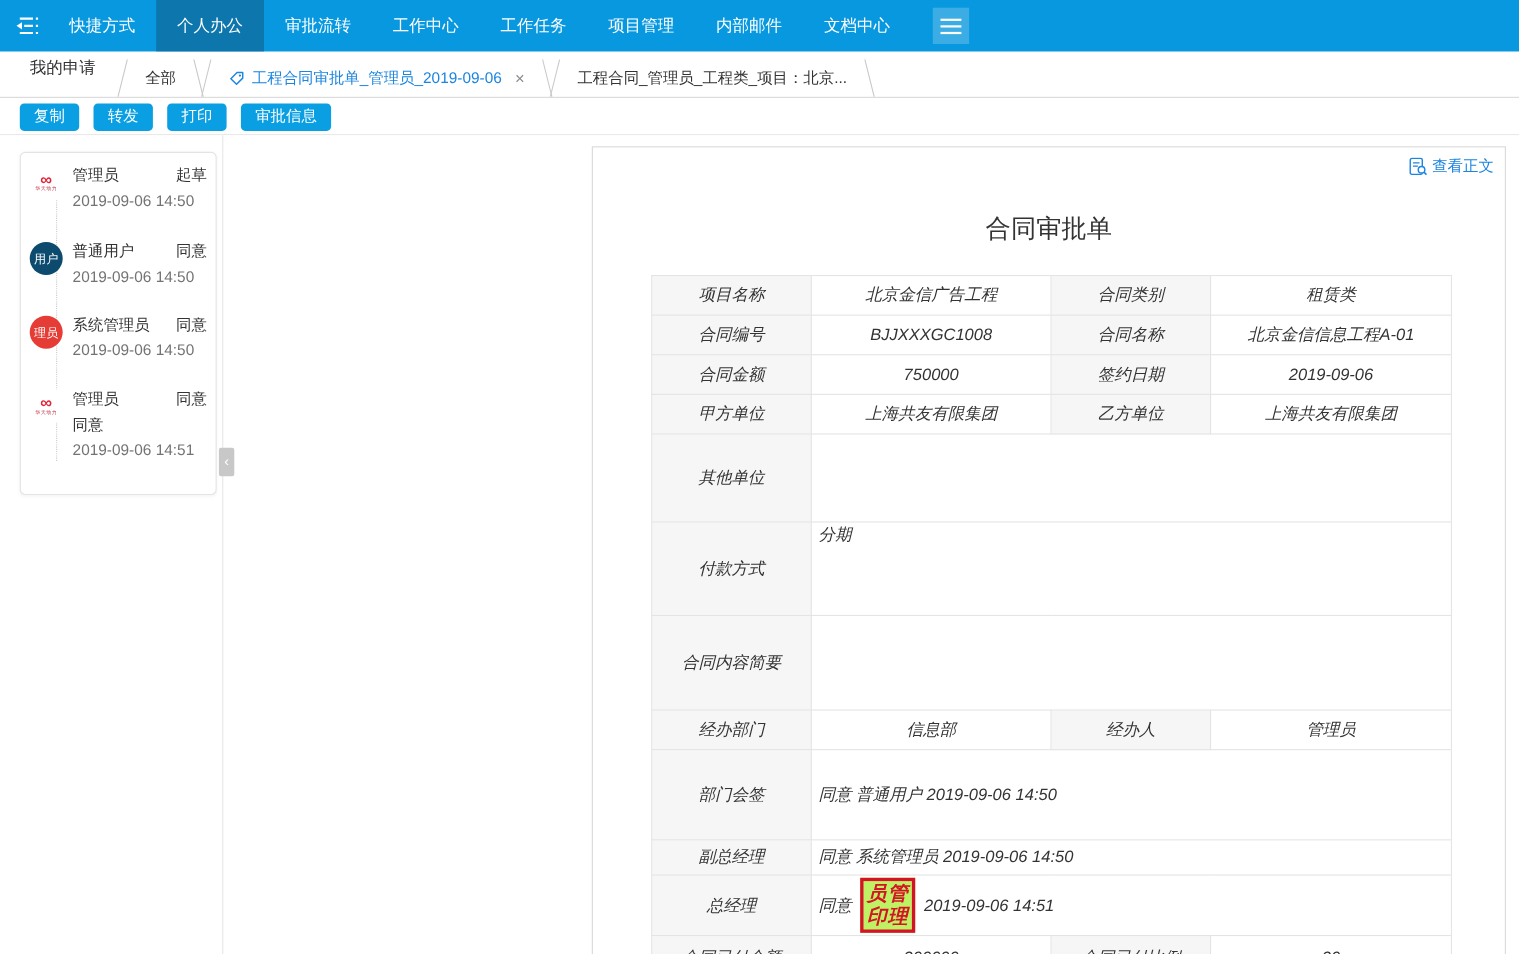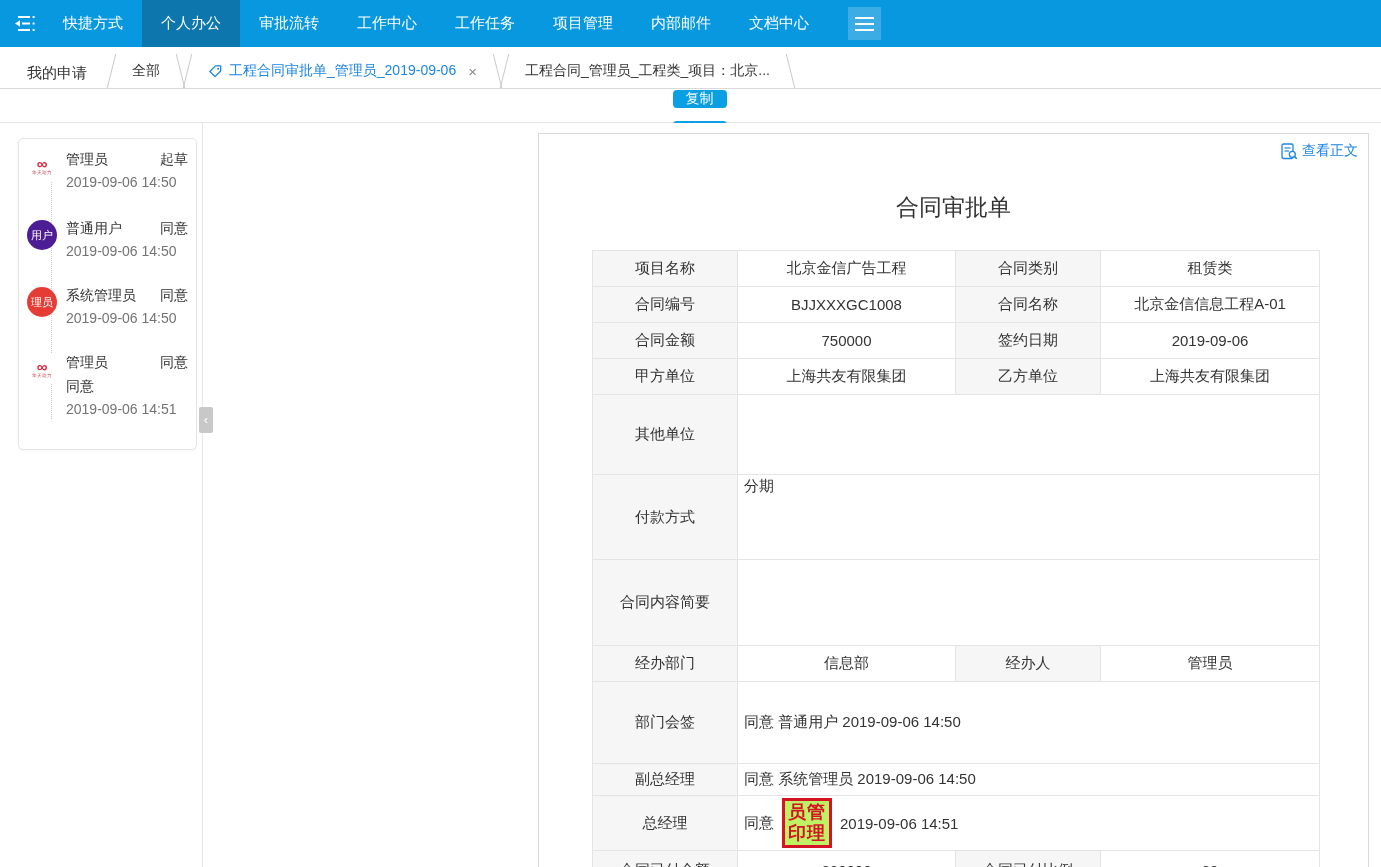--- a/index.html
+++ b/index.html
@@ -14,35 +14,35 @@
               color:#fff; font-size:15px; cursor:pointer; }
   .nav-item.active { background:#0d76ad; }
   .nav-burger { width:33px; height:33px; margin-left:20px; background:#3badе4;
                 background:#3bade4; display:flex; flex-direction:column; justify-content:center;
                 align-items:center; gap:4px; cursor:pointer; }
   .nav-burger i { display:block; width:19px; height:2px; background:#fff; }
 
   
   .tabbar { position:absolute; left:0; top:47px; width:1381px; height:42px; background:#fff;
             border-bottom:1px solid #d9d9d9; display:flex; align-items:flex-end; }
-  .section-label { position:absolute; left:27px; top:12px; height:28px; display:flex; align-items:center;
+  .section-label { position:absolute; left:27px; top:0; height:28px; display:flex; align-items:center;
                    font-size:15px; color:#333; }
   .tabs { margin-left:108px; display:flex; align-items:flex-end; }
   .tab { position:relative; height:34px; display:flex; align-items:center; gap:6px;
          padding:0 24px; font-size:14px; color:#333; cursor:pointer; background:transparent; }
   .tab::before { content:""; position:absolute; left:3px; top:0; bottom:0; width:1px;
                  background:#c9c9c9; transform:skewX(-14deg); }
   .tab::after  { content:""; position:absolute; right:3px; top:0; bottom:0; width:1px;
                  background:#c9c9c9; transform:skewX(14deg); }
   .tab.active { color:#1b85e0; }
   .tab-close { color:#8a8a8a; font-size:15px; margin-left:6px; cursor:pointer; }
 
   
   .toolbar { position:absolute; left:0; top:90px; width:1381px; height:33px;
-             border-bottom:1px solid #e4e4e4; display:flex; align-items:center; gap:13px; padding-left:18px;flex-direction:column; }
+             border-bottom:1px solid #e4e4e4; display:flex; align-items:center; gap:13px; padding-left:18px; }
   .tb-btn { height:25px; padding:0 13px; background:#0a9fe2; border:none; border-radius:4px;
             color:#fff; font-size:14px; font-family:inherit; cursor:pointer; }
 
   
   .content { position:absolute; left:0; top:123px; width:1381px; height:744px; background:#fff; }
   .v-sep { position:absolute; left:202px; top:0; bottom:-123px; width:1px; background:#e7e7e7; }
   .collapse-handle { position:absolute; left:199px; top:284px; width:14px; height:26px;
                      background:#c8c8c8; color:#fff; font-size:13px; line-height:26px;
                      text-align:center; cursor:pointer; border-radius:2px; }
 
@@ -52,37 +52,37 @@
              padding:12px 0 0 8px; }
   .tl-line { position:absolute; left:32px; top:30px; height:250px; border-left:1px dotted #ccc; }
   .tl-item { position:relative; display:flex; margin-bottom:30px; }
   .tl-item.gap2 { margin-bottom:28px; }
   .tl-avatar { position:relative; z-index:1; width:30px; height:30px; border-radius:50%;
                flex:0 0 30px; display:flex; align-items:center; justify-content:center;
                color:#fff; font-size:11px; background:#fff; }
   .tl-avatar.logo { border-radius:4px; flex-direction:column; line-height:1; }
   .tl-avatar.logo .inf { color:#e02339; font-size:15px; font-weight:bold; line-height:13px; }
   .tl-avatar.logo .brand { color:#c03040; font-size:5px; letter-spacing:.5px; transform:scale(.9); }
-  .tl-avatar.blue { background:#4c1d95; }
+  .tl-avatar.blue { background:#0c4a6e; }
   .tl-avatar.red { background:#e53c35; }
   .tl-body { margin-left:9px; width:130px; font-size:14px; color:#333; }
   .tl-row { display:flex; }
   .tl-action { margin-left:auto; padding-right:8px; }
   .tl-action2 { margin-top:6px; }
   .tl-time { margin-top:5px; color:#737373; }
 
   
   .doc-panel { position:absolute; left:538px; top:10px; width:831px; height:790px;
                border:1px solid #d9d9d9; background:#fff; }
   .view-link { position:absolute; right:10px; top:8px; display:flex; align-items:center; gap:4px;
                color:#1b85e0; font-size:14px; cursor:pointer; }
   .doc-title { margin-top:58px; text-align:center; font-size:23px; color:#333; font-weight:400; }
 
   table.form { border-collapse:collapse; margin:27px 0 0 53px; table-layout:fixed; }
-  table.form td { border:1px solid #e4e4e4; font-size:15px; color:#333; padding:2px 6px; }
+  table.form td { border:1px solid #e4e4e4; font-size:15px; color:#333; padding:2px 6px;font-style:italic; }
   td.lbl { background:#f6f6f6; text-align:center; color:#4d4d4d; }
   td.val { text-align:center; }
   td.vleft { text-align:left; padding-left:10px; }
   td.vtop { text-align:left; vertical-align:top; padding:8px 0 0 10px; }
   tr.h36 { height:36px; } tr.h80 { height:80px; } tr.h85 { height:85px; } tr.h86 { height:86px; }
   tr.h82 { height:82px; } tr.h32 { height:32px; } tr.h55 { height:55px;margin-left:11px; } tr.h40 { height:40px; }
 
   .gm-cell { display:flex; align-items:center; gap:8px; }
   .seal { border:3px solid #d41324; color:#d41324; background:#bef264; font-weight:bold;
           font-size:18px; line-height:21px; padding:1px 3px; text-align:center;

